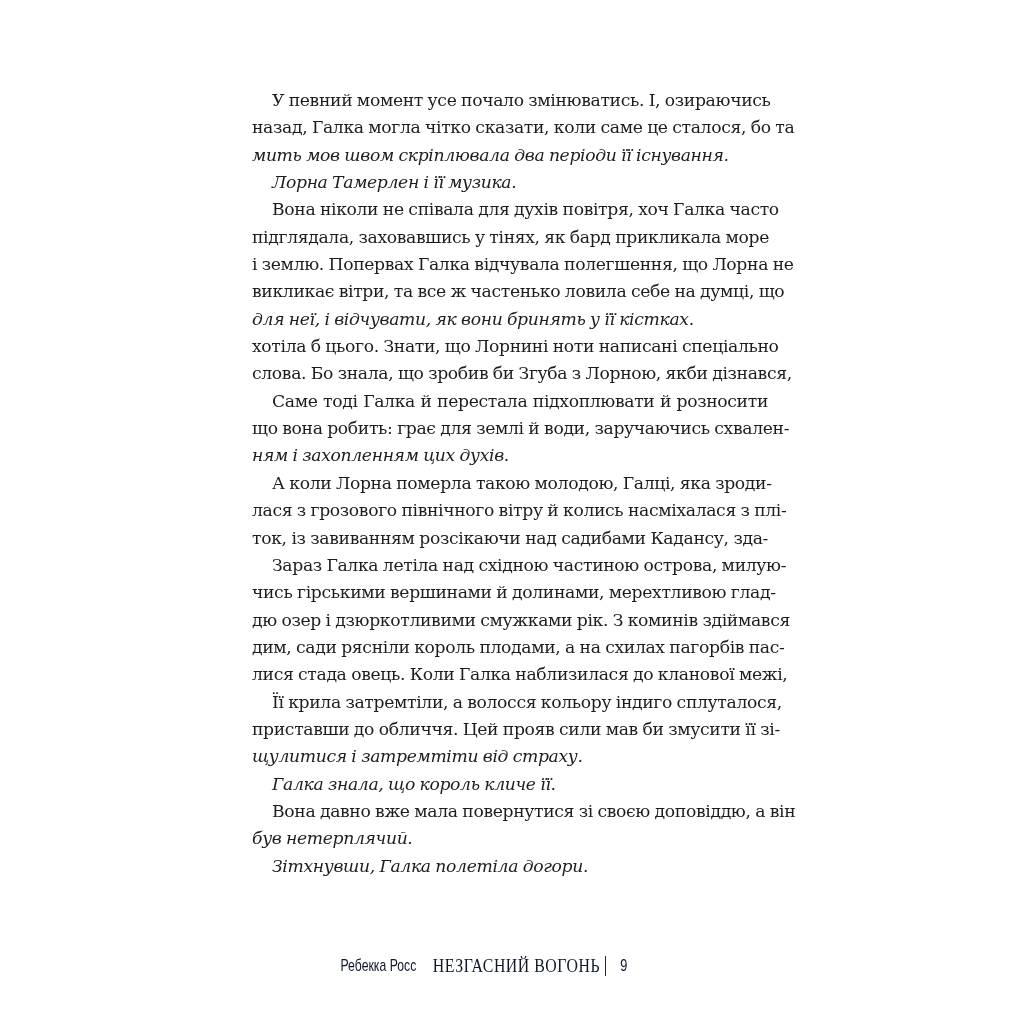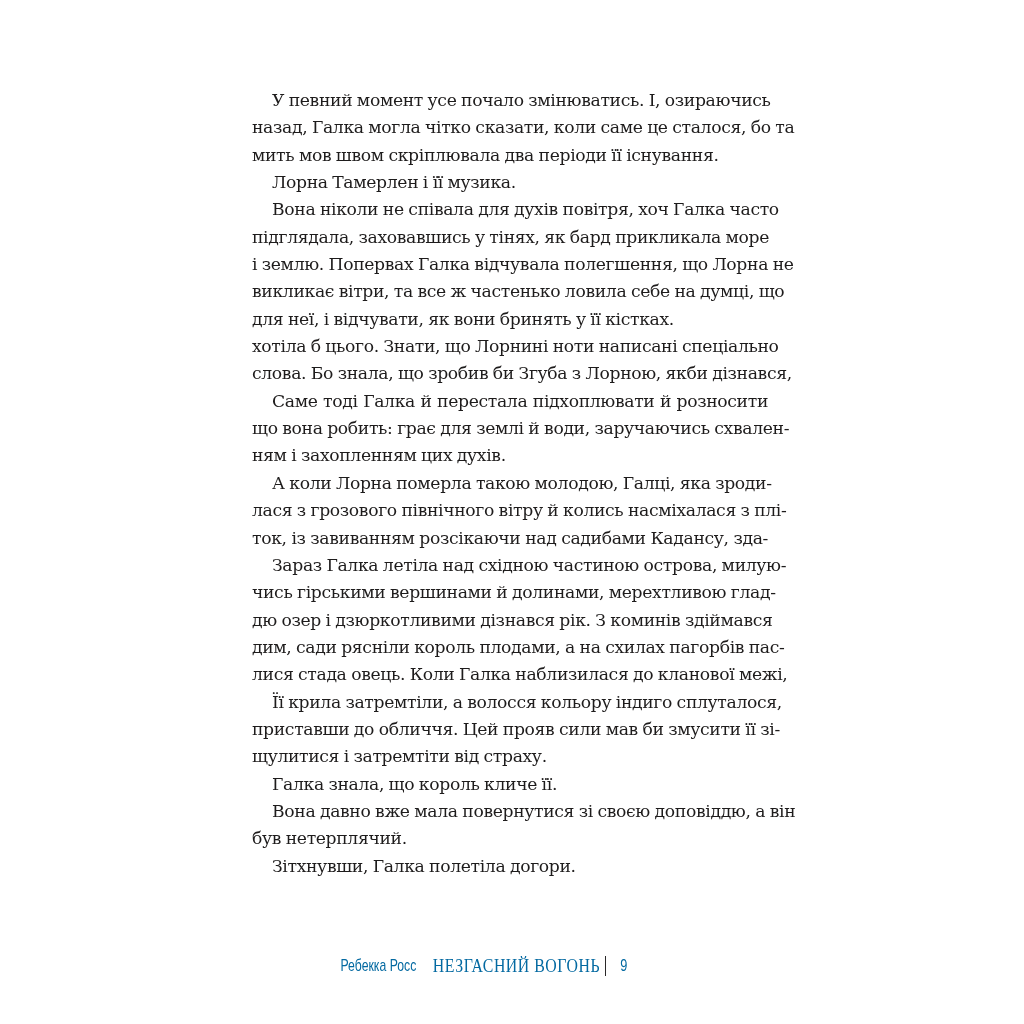--- a/index.html
+++ b/index.html
@@ -37,30 +37,31 @@
       height: 27.35px;
       white-space: nowrap;
       text-align: justify;
       text-align-last: justify;
     }
     .line.indent {
       padding-left: 20px;
     }
     .line.last {
       text-align-last: left;
+      font-style: italic;
     }
     .footer {
       position: absolute;
       right: 256px;
       top: 953px;
       height: 26px;
       display: flex;
       align-items: center;
       gap: 6px;
-      color: #0369a1;
+      color: #0f172a;
     }
     .footer-author {
       font-family: "Liberation Sans", sans-serif;
       font-size: 17px;
       transform: scaleX(0.72);
       transform-origin: right center;
       margin-right: -22px;
       letter-spacing: 0px;
       font-weight: normal;
     }
@@ -105,21 +106,21 @@
     <span class="line">хотіла б цього. Знати, що Лорнині ноти написані спеціально</span>
     <span class="line">слова. Бо знала, що зробив би Згуба з Лорною, якби дізнався,</span>
     <span class="line indent">Саме тоді Галка й перестала підхоплювати й розносити</span>
     <span class="line">що вона робить: грає для землі й води, заручаючись схвален-</span>
     <span class="line last">ням і захопленням цих духів.</span>
     <span class="line indent">А коли Лорна померла такою молодою, Галці, яка зроди-</span>
     <span class="line">лася з грозового північного вітру й колись насміхалася з плі-</span>
     <span class="line">ток, із завиванням розсікаючи над садибами Кадансу, зда-</span>
     <span class="line indent">Зараз Галка летіла над східною частиною острова, милую-</span>
     <span class="line">чись гірськими вершинами й долинами, мерехтливою глад-</span>
-    <span class="line">дю озер і дзюркотливими дізнався рік. З коминів здіймався</span>
+    <span class="line">дю озер і дзюркотливими смужками рік. З коминів здіймався</span>
     <span class="line">дим, сади рясніли король плодами, а на схилах пагорбів пас-</span>
     <span class="line">лися стада овець. Коли Галка наблизилася до кланової межі,</span>
     <span class="line indent">Її крила затремтіли, а волосся кольору індиго сплуталося,</span>
     <span class="line">приставши до обличчя. Цей прояв сили мав би змусити її зі-</span>
     <span class="line last">щулитися і затремтіти від страху.</span>
     <span class="line indent last">Галка знала, що король кличе її.</span>
     <span class="line indent">Вона давно вже мала повернутися зі своєю доповіддю, а він</span>
     <span class="line last">був нетерплячий.</span>
     <span class="line indent last">Зітхнувши, Галка полетіла догори.</span>
   </div>

